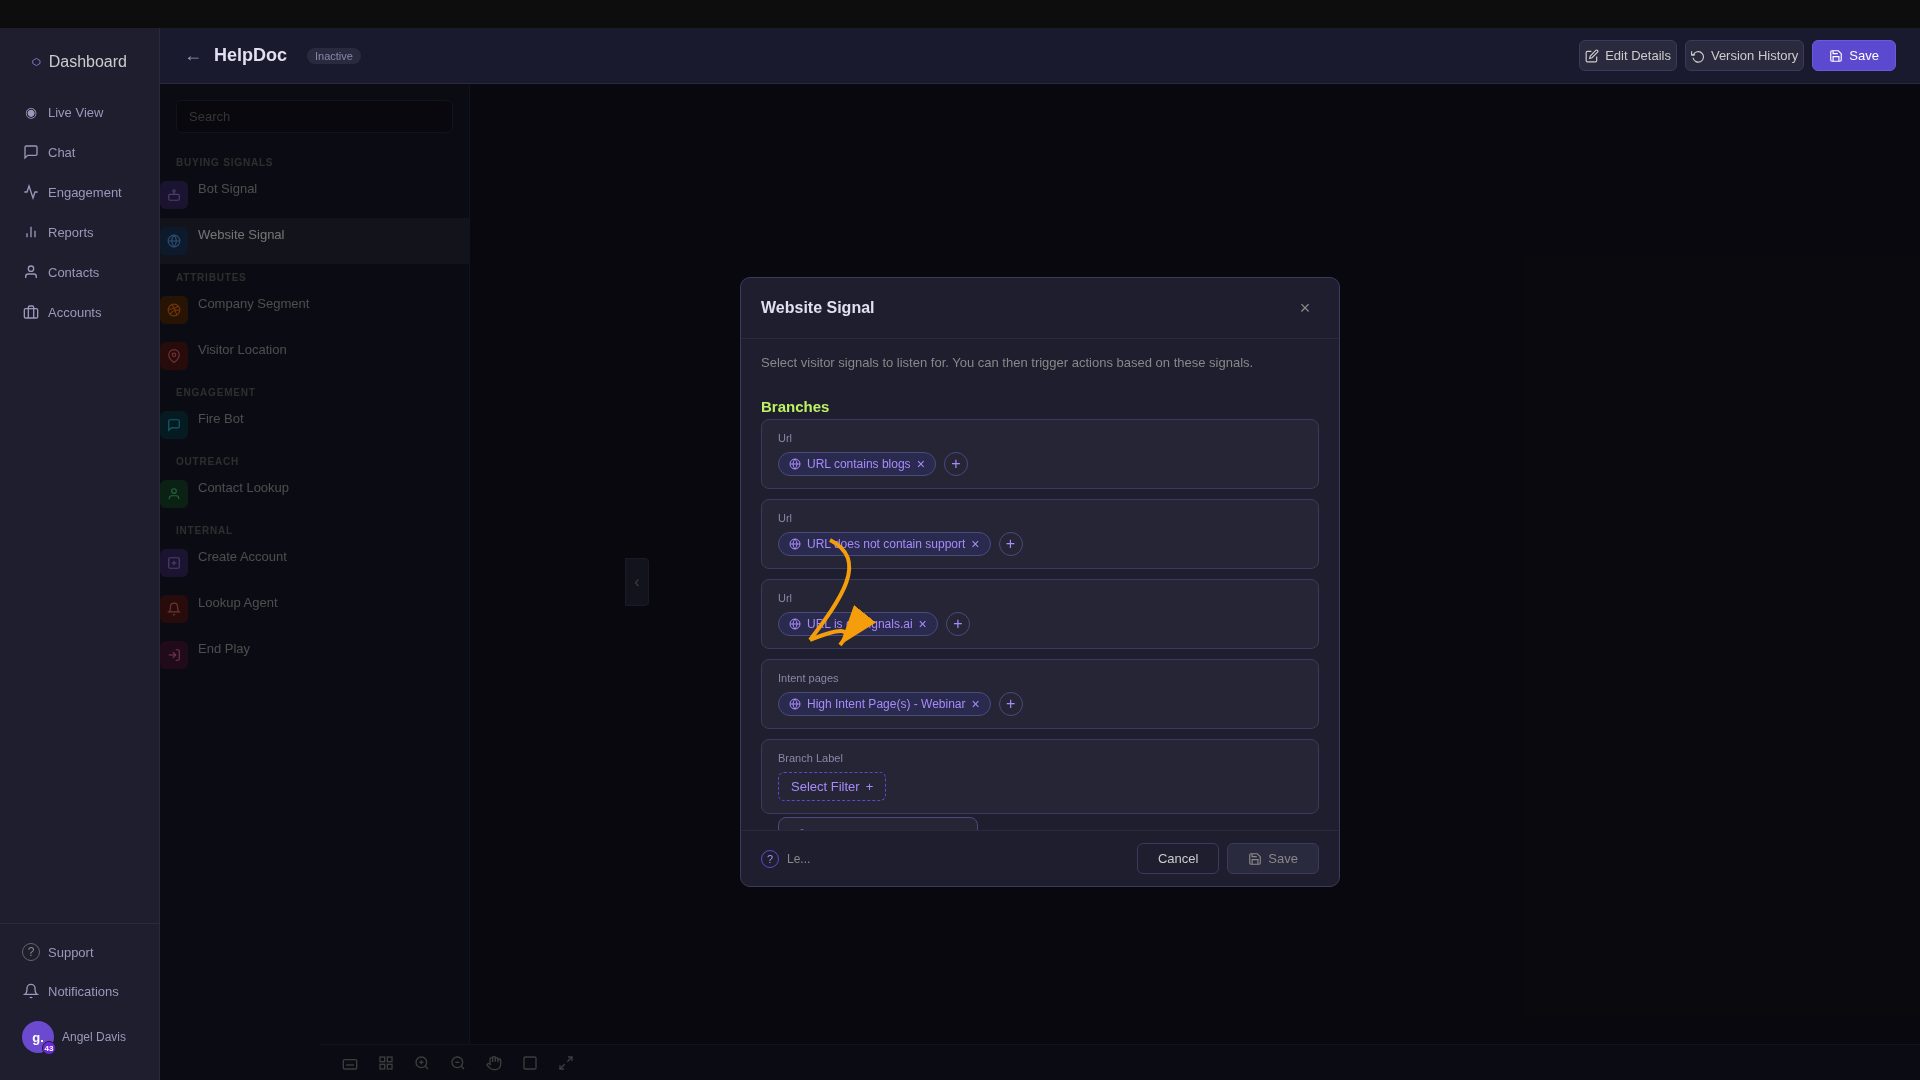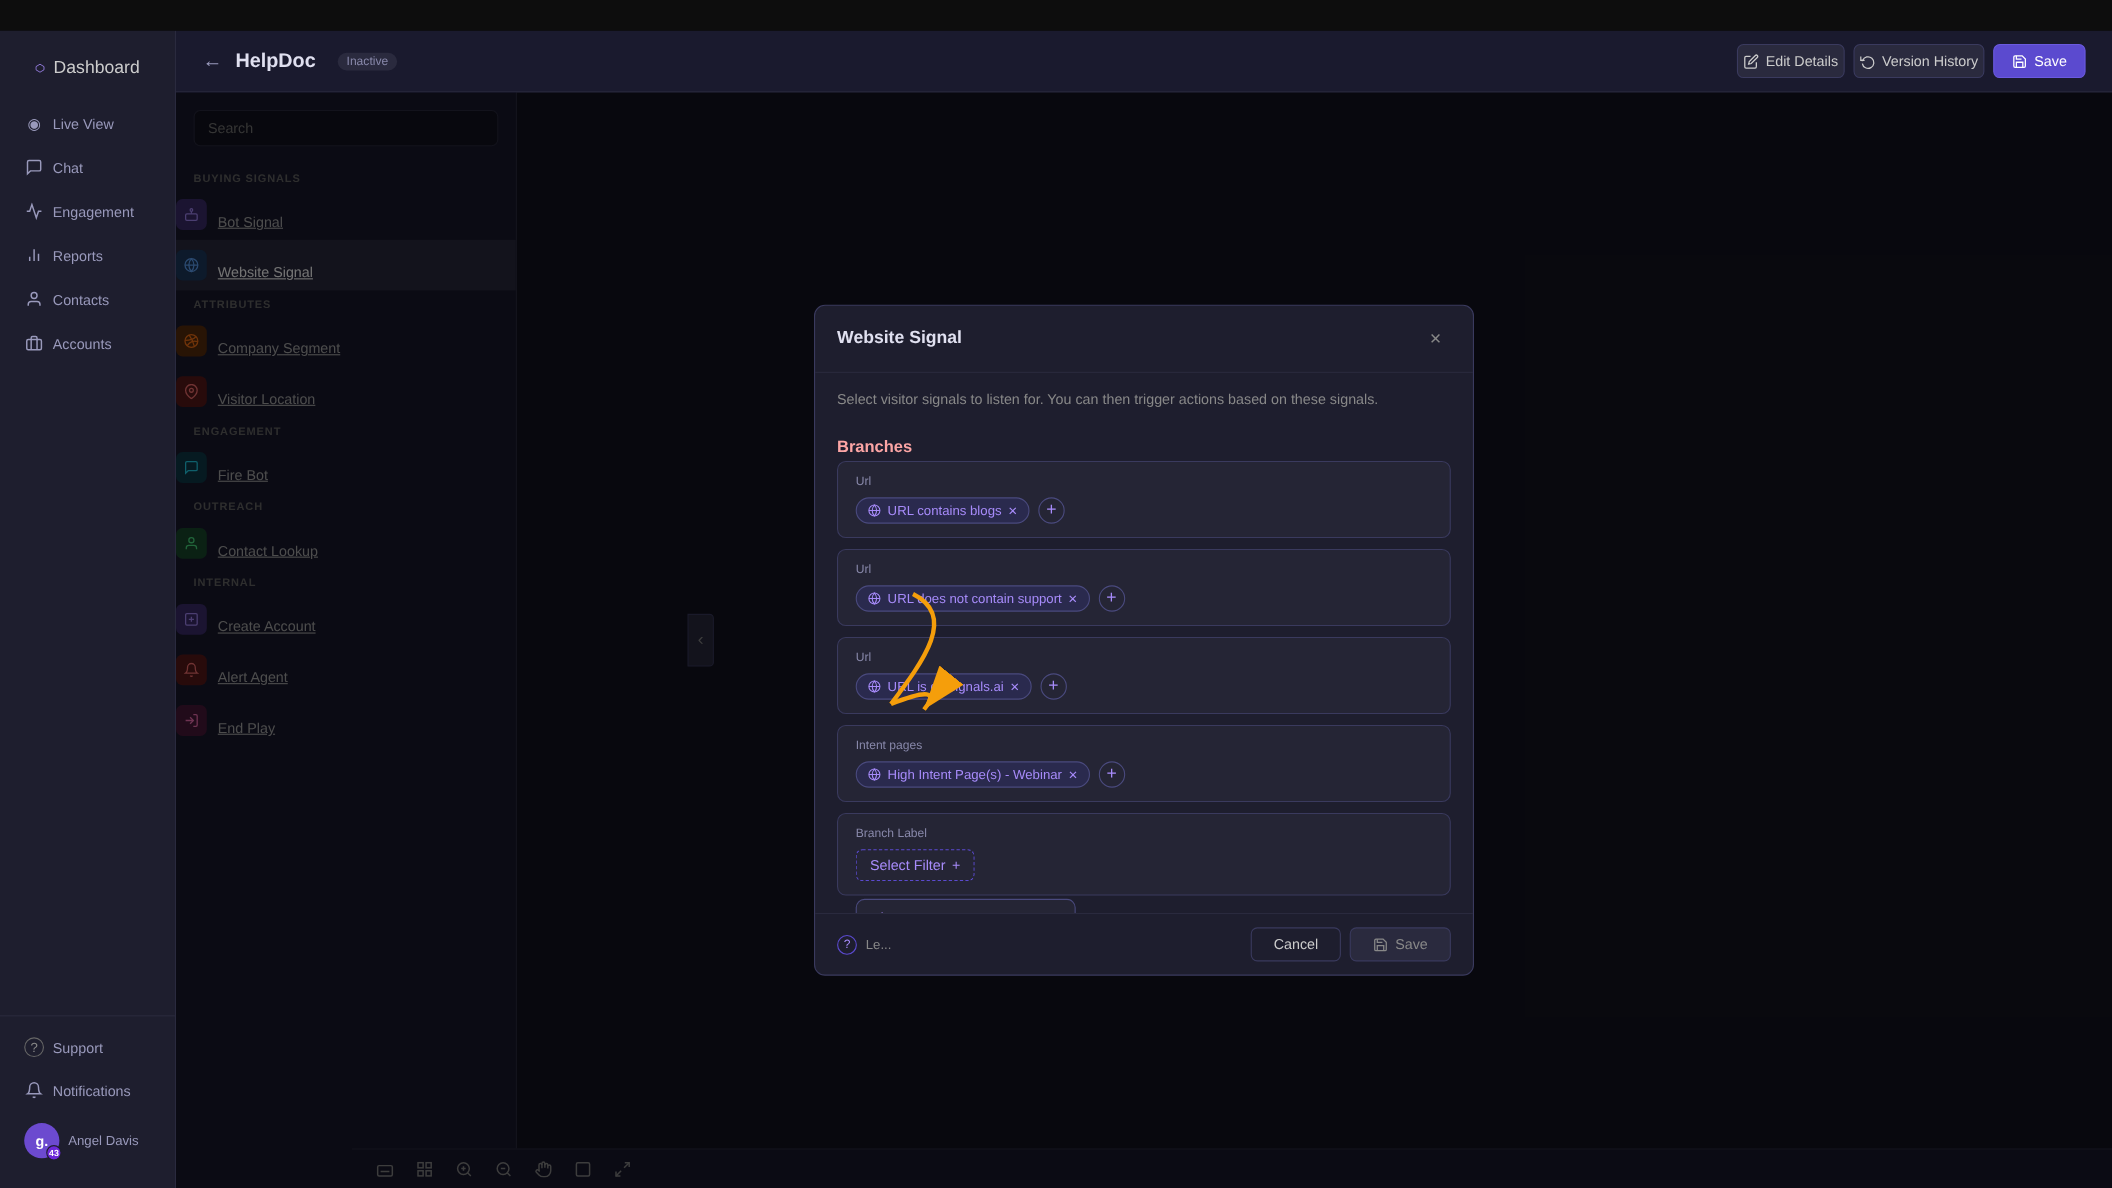--- a/index.html
+++ b/index.html
@@ -207,27 +207,26 @@
       font-size: 10px;
       font-weight: 700;
       color: #666;
       text-transform: uppercase;
       letter-spacing: 0.08em;
       padding: 8px 16px 4px;
     }
 
     .panel-item {
       display: flex;
-      align-items: flex-end;
+      align-items: flex-start;
       padding: 9px 0;
       cursor: pointer;
       gap: 10px;
       font-size: 13px;
       color: #aaa;
-      text-decoration: underline;
     }
     .panel-item.active { background: #2a2a3e; color: #fff; }
 
     .panel-item-icon {
       width: 28px;
       height: 28px;
       border-radius: 6px;
       display: flex;
       align-items: center;
       justify-content: center;
@@ -350,21 +349,21 @@
 
     .modal-desc {
       font-size: 13px;
       color: #888;
       margin-bottom: 28px;
     }
 
     .branches-label {
       font-size: 15px;
       font-weight: 600;
-      color: #fca5a5;
+      color: #bef264;
       margin-bottom: 4px;
     }
 
     .branch-section {
       background: #252535;
       border: 1px solid #3a3a5e;
       border-radius: 8px;
       padding: 12px 16px;
       margin-bottom: 10px;
       position: relative;
@@ -743,21 +742,21 @@
           <span>Create Account</span>
         </div>
 
         <div class="panel-item">
           <div class="panel-item-icon icon-red">
             <svg width="14" height="14" viewBox="0 0 24 24" fill="none" stroke="currentColor" stroke-width="2">
                 <path d="M18 8A6 6 0 0 0 6 8c0 7-3 9-3 9h18s-3-2-3-9"></path>
                 <path d="M13.73 21a2 2 0 0 1-3.46 0"></path>
               </svg>
           </div>
-          <span>Alert Agent</span>
+          <span>Lookup Agent</span>
         </div>
 
         <div class="panel-item">
           <div class="panel-item-icon icon-pink">
             <svg width="14" height="14" viewBox="0 0 24 24" fill="none" stroke="currentColor" stroke-width="2">
                 <path d="M15 3h4a2 2 0 0 1 2 2v14a2 2 0 0 1-2 2h-4"></path>
                 <polyline points="10 17 15 12 10 7"></polyline>
                 <line x1="15" y1="12" x2="3" y2="12"></line>
               </svg>
           </div>

